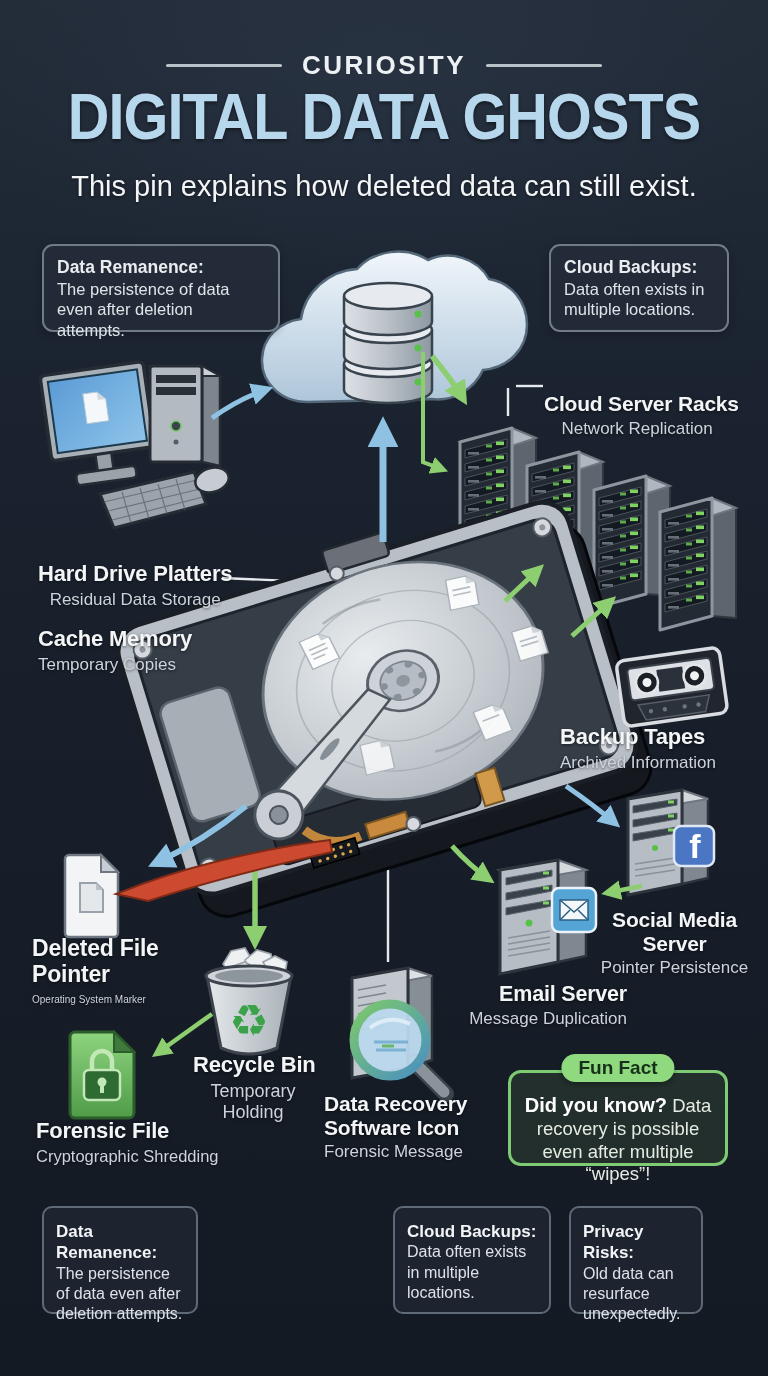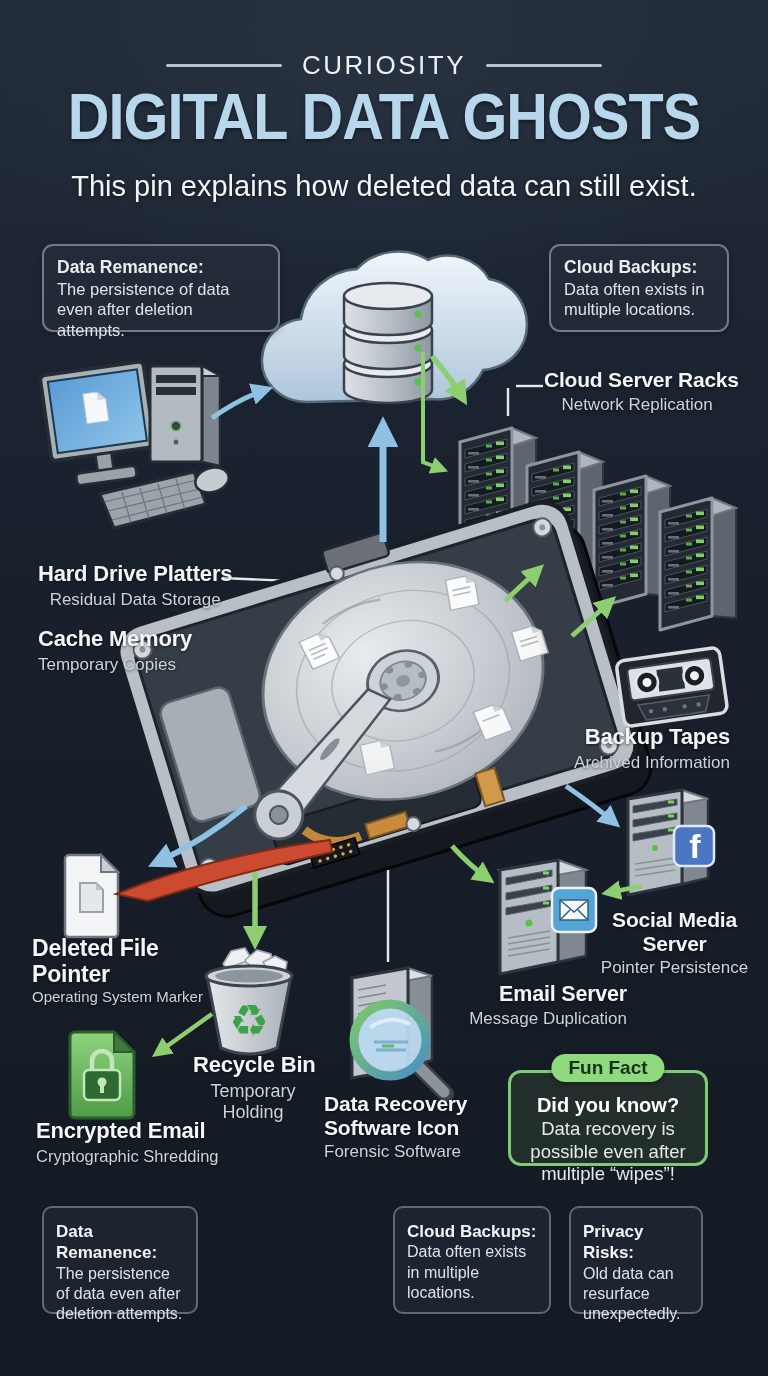--- a/index.html
+++ b/index.html
@@ -7,41 +7,41 @@
     position:relative;width:768px;height:1376px;overflow:hidden;
     font-family:"Liberation Sans","DejaVu Sans",sans-serif;
     background:
       radial-gradient(ellipse 600px 300px at 50% 6%, rgba(90,115,150,.10), rgba(0,0,0,0) 70%),
       linear-gradient(180deg,#232c39 0%,#1b2330 28%,#171e29 58%,#141a23 100%);
     color:#eef1f4;
   }
   .scene{position:absolute;left:0;top:0;}
   
   .kicker{position:absolute;top:50px;left:0;width:768px;display:flex;align-items:center;justify-content:center;gap:20px;}
-  .kicker .ktext{font-size:26px;letter-spacing:2.5px;font-weight:400;color:#eef1f4;}
+  .kicker .ktext{font-size:26px;letter-spacing:2.5px;font-weight:700;color:#eef1f4;}
   .kline{width:116px;height:3px;background:#b9c1c9;border-radius:2px;}
   .title{position:absolute;top:84px;left:0;width:768px;text-align:center;
     font-size:64px;font-weight:800;color:#b6d7ec;white-space:nowrap;line-height:1.05;
     transform:scaleX(.9);transform-origin:50% 50%;letter-spacing:-1px;
     text-shadow:0 2px 4px rgba(0,0,0,.45);}
   .subtitle{position:absolute;top:170px;left:0;width:768px;text-align:center;
     font-size:29px;font-weight:400;color:#f3f5f7;text-shadow:0 1px 3px rgba(0,0,0,.5);}
   
   .callout{position:absolute;box-sizing:border-box;border:2px solid #717b88;border-radius:11px;
     background:rgba(40,48,61,.55);padding:11px 13px;color:#e9edf0;
     box-shadow:0 2px 8px rgba(0,0,0,.25);}
   .callout .ct{font-weight:700;font-size:17.5px;line-height:1.2;}
   .callout .cb{font-size:16.5px;line-height:1.24;color:#dfe4e9;margin-top:1px;}
   
   .lbl{position:absolute;text-shadow:0 1px 3px rgba(0,0,0,.55);}
   .lt{font-weight:700;font-size:22px;color:#f3f5f7;line-height:1.12;white-space:nowrap;letter-spacing:-.2px;}
   .ls{font-size:17px;color:#ccd3da;line-height:1.18;margin-top:3px;white-space:nowrap;}
   .wrap .lt,.wrap .ls{white-space:normal;}
   
-  .funfact{position:absolute;left:508px;top:1070px;width:200px;height:96px;box-sizing:border-box;
+  .funfact{position:absolute;left:508px;top:1070px;width:220px;height:96px;box-sizing:border-box;
     border:3px solid #7ecb74;border-radius:13px;background:rgba(48,66,50,.50);text-align:center;}
   .ffpill{position:absolute;left:50%;top:-19px;transform:translateX(-50%);
     background:#8fd97f;color:#17301a;font-weight:700;font-size:19px;
     padding:3px 17px;border-radius:16px;white-space:nowrap;box-shadow:0 2px 5px rgba(0,0,0,.35);}
   .ffbody{margin:20px 10px 0;font-size:18.5px;line-height:1.23;color:#e4ebe3;}
   .ffbody strong{color:#ffffff;font-size:20px;}
   
   .fbox{position:absolute;box-sizing:border-box;border:2px solid #606a77;border-radius:10px;
     background:rgba(36,44,56,.55);padding:13px 12px;top:1206px;height:108px;}
   .fbox .ft{font-weight:700;font-size:17px;line-height:1.25;color:#f2f4f6;}
@@ -446,57 +446,57 @@
   <div class="callout" style="left:42px;top:244px;width:238px;height:88px;">
     <div class="ct">Data Remanence:</div>
     <div class="cb">The persistence of data even after deletion attempts.</div>
   </div>
   <div class="callout" style="left:549px;top:244px;width:180px;height:88px;">
     <div class="ct">Cloud Backups:</div>
     <div class="cb">Data often exists in multiple locations.</div>
   </div>
 
   <div class="lbl" style="left:544px;top:368px;width:186px;text-align:center;">
-    <div class="lt" style="font-size:21px;">Cloud Server Racks</div>
+    <div class="lt" style="font-size:21px;margin-top:24px;">Cloud Server Racks</div>
     <div class="ls">Network Replication</div>
   </div>
 
   <div class="lbl" style="left:38px;top:562px;text-align:center;">
     <div class="lt">Hard Drive Platters</div>
     <div class="ls">Residual Data Storage</div>
   </div>
 
   <div class="lbl" style="left:38px;top:627px;">
     <div class="lt">Cache Memory</div>
     <div class="ls">Temporary Copies</div>
   </div>
 
-  <div class="lbl" style="left:560px;top:725px;width:170px;text-align:right;">
+  <div class="lbl" style="left:560px;top:725px;width:170px;text-align:left;">
     <div class="lt">Backup Tapes</div>
     <div class="ls">Archived Information</div>
   </div>
 
   <div class="lbl wrap" style="left:32px;top:936px;width:170px;">
     <div class="lt" style="font-size:23px;">Deleted File Pointer</div>
-    <div class="ls" style="font-size:15px;white-space:nowrap;margin-top:0;">Operating System Marker</div>
+    <div class="ls" style="font-size:10px;white-space:nowrap;margin-top:6px;">Operating System Marker</div>
   </div>
 
   <div class="lbl wrap" style="left:193px;top:1053px;width:120px;text-align:center;">
     <div class="lt" style="white-space:nowrap;">Recycle Bin</div>
     <div class="ls" style="font-size:18px;">Temporary Holding</div>
   </div>
 
   <div class="lbl" style="left:36px;top:1119px;">
-    <div class="lt">Encrypted Email</div>
+    <div class="lt">Forensic File</div>
     <div class="ls" style="font-size:16.5px;">Cryptographic Shredding</div>
   </div>
 
   <div class="lbl wrap" style="left:324px;top:1092px;width:150px;">
     <div class="lt" style="font-size:21px;">Data Recovery Software Icon</div>
-    <div class="ls" style="white-space:nowrap;">Forensic Software</div>
+    <div class="ls" style="white-space:nowrap;">Forensic Message</div>
   </div>
 
   <div class="lbl" style="left:462px;top:982px;width:165px;text-align:right;">
     <div class="lt" style="font-size:21.5px;">Email Server</div>
     <div class="ls" style="font-size:17px;">Message Duplication</div>
   </div>
 
   <div class="lbl wrap" style="left:597px;top:908px;width:155px;text-align:center;">
     <div class="lt" style="font-size:21px;">Social Media Server</div>
     <div class="ls">Pointer Persistence</div>

